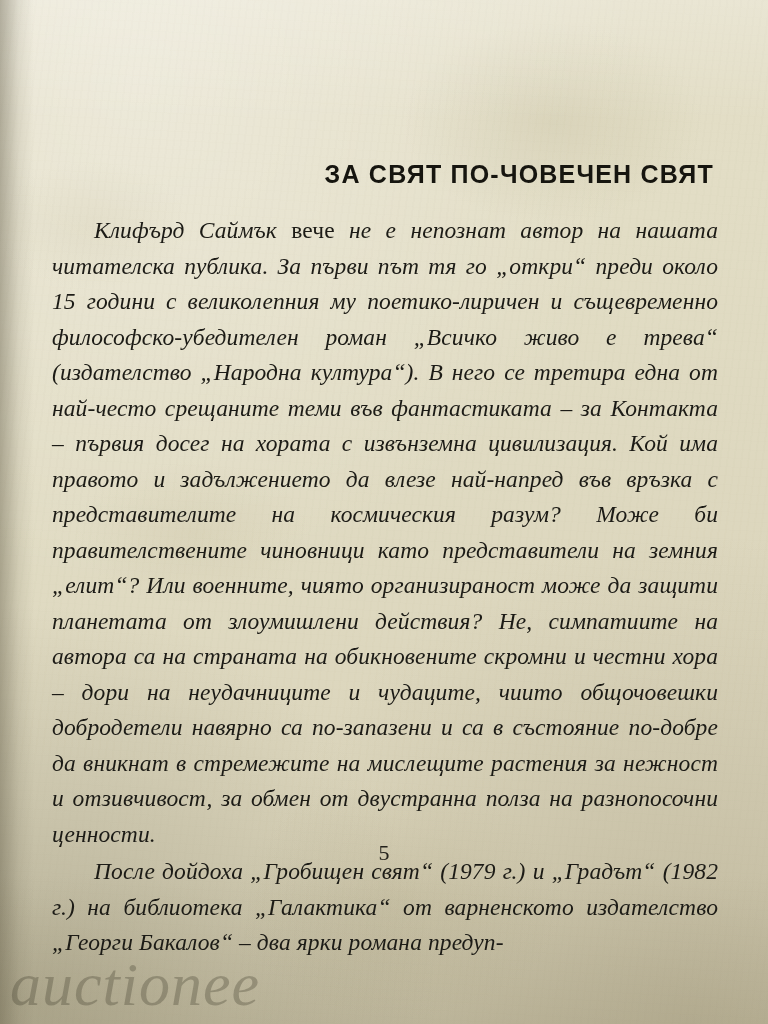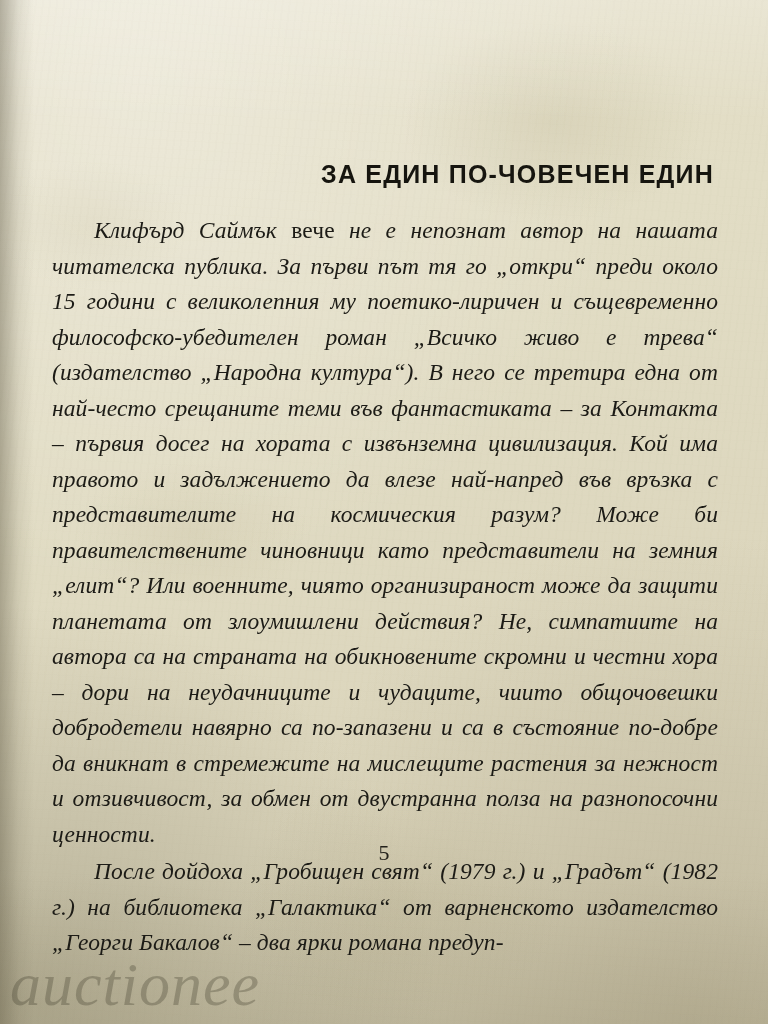--- a/index.html
+++ b/index.html
@@ -136,21 +136,21 @@
 <body>
 
 <div id="page">
   <div id="paper"></div>
   <div id="fibers"></div>
   <div id="top-shade"></div>
   <div id="gutter"></div>
   <div id="bottom-shade"></div>
 
   <div id="content">
-    <h1 id="heading">ЗА ЕДИН ПО-ЧОВЕЧЕН ЕДИН</h1>
+    <h1 id="heading">ЗА СВЯТ ПО-ЧОВЕЧЕН СВЯТ</h1>
 
     <p class="para first"><span>Клифърд Саймък </span><span class="bold-up">вече</span><span> не е непознат автор на нашата читателска публика. За първи път тя го „откри“ преди около 15 години с великолепния му поетико-лиричен и същевременно философско-убедителен роман „Всичко живо е трева“ (издателство „Народна култура“). В него се третира една от най-често срещаните теми във фантастиката – за Контакта – първия досег на хората с извънземна цивилизация. Кой има правото и задължението да влезе най-напред във връзка с представителите на космическия разум? Може би правителствените чиновници като представители на земния „елит“? Или военните, чиято организираност може да защити планетата от злоумишлени действия? Не, симпатиите на автора са на страната на обикновените скромни и честни хора – дори на неудачниците и чудаците, чиито общочовешки добродетели навярно са по-запазени и са в състояние по-добре да вникнат в стремежите на мислещите растения за нежност и отзивчивост, за обмен от двустранна полза на разнопосочни ценности.</span></p>
 
     <p class="para second"><span>После дойдоха „Гробищен свят“ (1979 г.) и „Градът“ (1982 г.) на библиотека „Галактика“ от варненското издателство „Георги Бакалов“ – два ярки романа предуп-</span></p>
   </div>
 
   <div id="folio">5</div>
   <div id="watermark">auctionee</div>
 </div>
 

